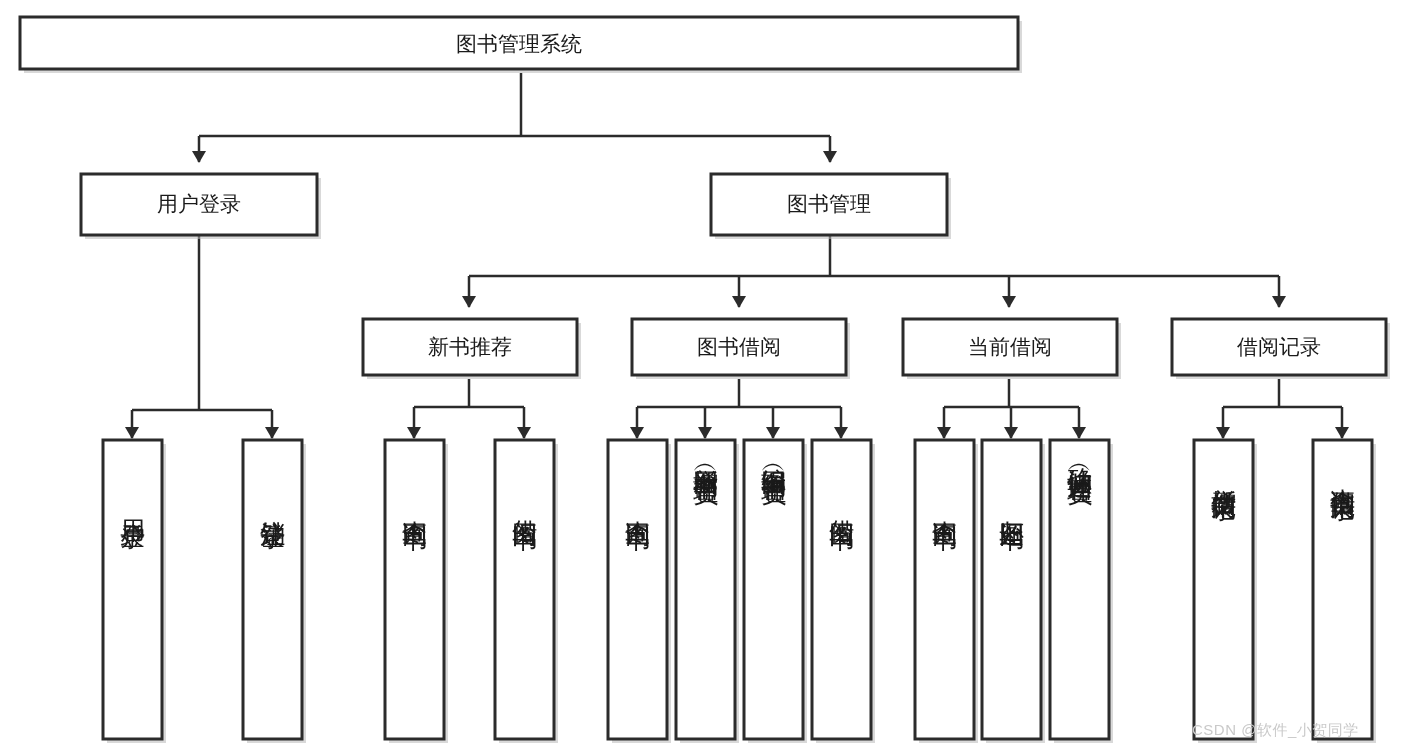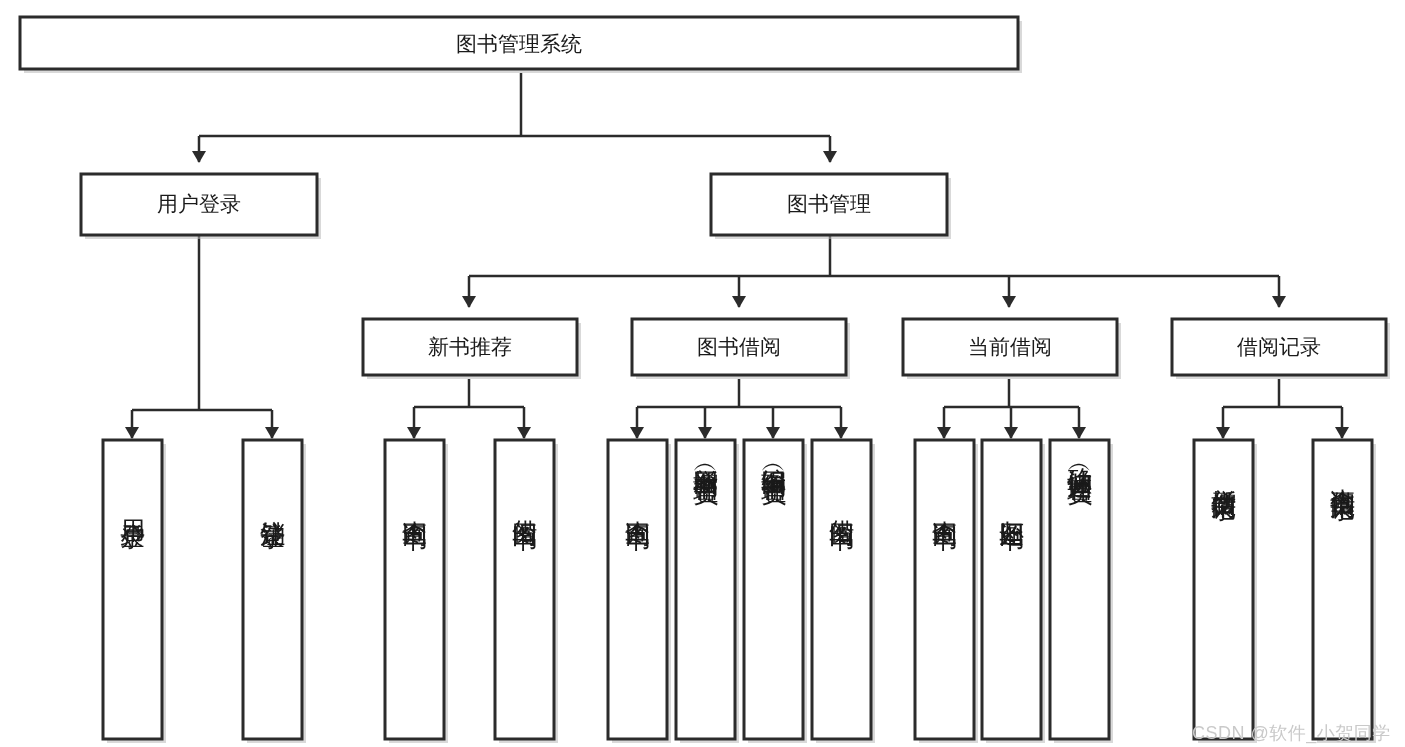--- a/index.html
+++ b/index.html
@@ -61,21 +61,21 @@
     font-family: "Liberation Sans", "DejaVu Sans", sans-serif;
     font-size: 25px;
     line-height: 1.02;
     letter-spacing: 2px;
     color: #1a1a1a;
     white-space: nowrap;
   }
   .watermark {
     position: absolute;
     font-family: "Liberation Sans", "DejaVu Sans", sans-serif;
-    font-size: 18px;
+    font-size: 15px;
     color: #c9c9c9;
     white-space: nowrap;
     letter-spacing: 0.5px;
   }
 </style>
 </head>
 <body>
 
 <div id="chart-root">
 

